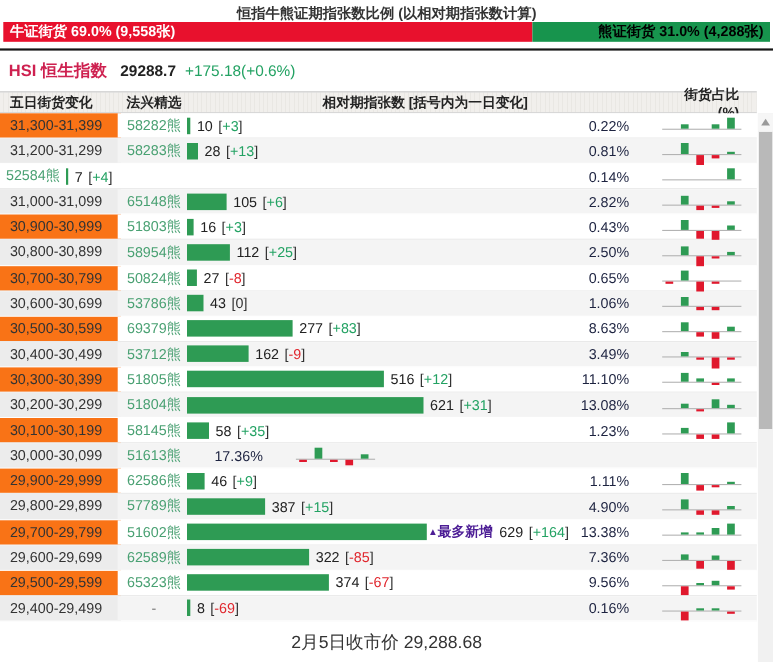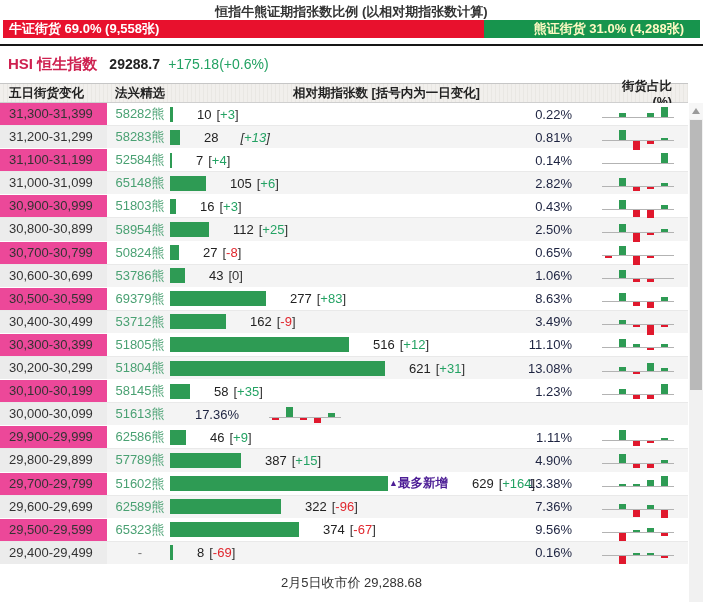--- a/index.html
+++ b/index.html
@@ -17,22 +17,22 @@
   .ratio-bar{
     position:absolute;top:20px;left:3px;right:3px;height:18px;
     display:flex;
   }
   .ratio-bull{
     background:#e8112d;color:#fff;font-size:13px;font-weight:bold;
     line-height:18px;padding-left:6px;box-sizing:border-box;
     white-space:nowrap;overflow:hidden;
   }
   .ratio-bear{
-    flex:1;background:#17944d;color:#fef9c3;font-size:13px;font-weight:bold;
-    line-height:18px;text-align:right;padding-right:16px;box-sizing:border-box;
+    flex:1;background:#17944d;color:#000000;font-size:13px;font-weight:bold;
+    line-height:18px;text-align:right;padding-right:6px;box-sizing:border-box;
     white-space:nowrap;overflow:hidden;
   }
   .divider{position:absolute;top:44px;left:0;right:0;height:2px;background:#161616;}
   .index-line{position:absolute;top:55px;left:8px;font-size:15px;white-space:nowrap;}
   .index-label{color:#ce2150;font-weight:bold;margin-right:8px;}
   .index-price{color:#222;font-weight:bold;margin-right:4px;font-size:14px;}
   .index-change{color:#23a263;font-size:14px;}
 
   .thead{
     position:absolute;top:83px;left:0;right:15px;height:20px;
@@ -41,34 +41,34 @@
     border-top:1px solid #c6c6c6;border-bottom:1px solid #cfcfcf;
     box-sizing:border-box;font-size:12.5px;font-weight:bold;color:#222;
   }
   .tbody{position:absolute;top:103px;left:0;right:15px;}
   .row{
     height:23.1px;display:flex;align-items:center;box-sizing:border-box;
     border-bottom:1px solid #e9e9e9;background:#fff;font-size:13px;
   }
   .row.alt{background:#f4f4f4;border-bottom:1px solid #fff;}
   .c1{width:110px;box-sizing:border-box;padding-left:9px;flex:none;}
-  .row .c1{background:#ec4899;border-right:3px solid #fff;height:100%;line-height:22px;}
+  .row .c1{background:#f97316;border-right:3px solid #fff;height:100%;line-height:22px;}
   .row.alt .c1{background:#ececec;border-right:3px solid #f4f4f4;}
   .thead .c1{padding-left:9px;background:none;}
   .c2{width:60px;flex:none;text-align:center;}
   .row .c2{color:#4aa173;}
   .row .c2.dash{color:#777;}
   .c3{flex:1;display:flex;align-items:center;min-width:0;}
   .bar{
     height:15px;background:#2e9b54;flex:none;display:flex;align-items:center;
   }
   .bartag{color:#fff;font-size:12px;font-weight:bold;padding-left:5px;white-space:nowrap;}
   .note{color:#4c1d95;font-size:12.5px;font-weight:bold;margin-left:1px;white-space:nowrap;}
   .note .tri{font-size:9px;vertical-align:1px;}
-  .val{margin-left:24px;color:#222;white-space:nowrap;}
+  .val{margin-left:6px;color:#222;white-space:nowrap;}
   .brk{color:#333;}
   .chg-pos{color:#23a263;}
   .chg-neg{color:#e0262d;}
   .chg-zero{color:#333;}
   .c4{width:85px;flex:none;text-align:right;box-sizing:border-box;padding-right:16px;color:#1d2340;}
   .thead .c4{color:#222;}
   .c5{width:100px;flex:none;display:flex;justify-content:center;}
   .thead .c5{display:block;text-align:center;}
   .spark{position:relative;width:72px;height:23px;}
   .spark .base{position:absolute;left:0;right:0;top:14px;height:1px;background:#b3b3b3;}
@@ -85,21 +85,21 @@
     display:flex;align-items:center;justify-content:center;
   }
   .scroll-up .tri{
     width:0;height:0;border-left:4px solid transparent;border-right:4px solid transparent;
     border-bottom:6px solid #9a9a9a;
   }
   .scroll-thumb{position:absolute;top:17px;left:1px;width:12px;height:270px;background:#b9b9b9;}
 
   .footer{
     position:absolute;top:574px;left:0;right:0;text-align:center;
-    font-size:13px;color:#333;
+    font-size:16px;color:#333;
   }
 </style>
 </head>
 <body>
 
 <div class="title">恒指牛熊证期指张数比例 (以相对期指张数计算)</div>
 
 <div class="ratio-bar">
   <div class="ratio-bull" style="width: 69%; background: rgb(232, 17, 45);">
     <span>牛证街货 69.0% (9,558张)</span>
@@ -142,35 +142,34 @@
           <div class="sbar up" style="left: 59px; height: 10px; top: 4px;"></div>
         </div>
       </div>
     </div>
     <div class="row alt">
       <div class="c1">31,200-31,299</div>
       <div class="c2">58283熊</div>
       <div class="c3">
         <div class="bar" style="width: 10px;"></div>
         <span class="val">28</span>
-        <span class="brk val" style="margin-left: 22px; font-style: italic;">[<span class="chg-pos">+13</span>]</span>
+        <span class="brk val" style="margin-left: 5px;">[<span class="chg-pos">+13</span>]</span>
       </div>
       <div class="c4">0.81%</div>
       <div class="c5">
         <div class="spark">
           <div class="base"></div>
           <div class="sbar up" style="left: 17px; height: 10px; top: 4px;"></div>
           <div class="sbar dn" style="left: 31px; height: 9px; top: 15px;"></div>
           <div class="sbar dn" style="left: 45px; height: 3px; top: 15px;"></div>
           <div class="sbar up" style="left: 59px; height: 2px; top: 12px;"></div>
         </div>
       </div>
     </div>
     <div class="row">
-      <div class="c1">31,100-31,199</div>
       <div class="c2">52584熊</div>
       <div class="c3">
         <div class="bar" style="width: 2px;"></div>
         <span class="val">7</span>
         <span class="brk val" style="margin-left: 5px;">[<span class="chg-pos">+4</span>]</span>
       </div>
       <div class="c4">0.14%</div>
       <div class="c5">
         <div class="spark">
           <div class="base"></div>
@@ -439,21 +438,21 @@
           <div class="sbar up" style="left: 59px; height: 10px; top: 4px;"></div>
         </div>
       </div>
     </div>
     <div class="row alt">
       <div class="c1">29,600-29,699</div>
       <div class="c2">62589熊</div>
       <div class="c3">
         <div class="bar" style="width: 111px;"></div>
         <span class="val">322</span>
-        <span class="brk val" style="margin-left: 5px;">[<span class="chg-neg">-96</span>]</span>
+        <span class="brk val" style="margin-left: 5px;">[<span class="chg-neg">-85</span>]</span>
       </div>
       <div class="c4">7.36%</div>
       <div class="c5">
         <div class="spark">
           <div class="base"></div>
           <div class="sbar up" style="left: 17px; height: 5px; top: 9px;"></div>
           <div class="sbar dn" style="left: 31px; height: 7px; top: 15px;"></div>
           <div class="sbar up" style="left: 45px; height: 4px; top: 10px;"></div>
           <div class="sbar dn" style="left: 59px; height: 8px; top: 15px;"></div>
         </div>

